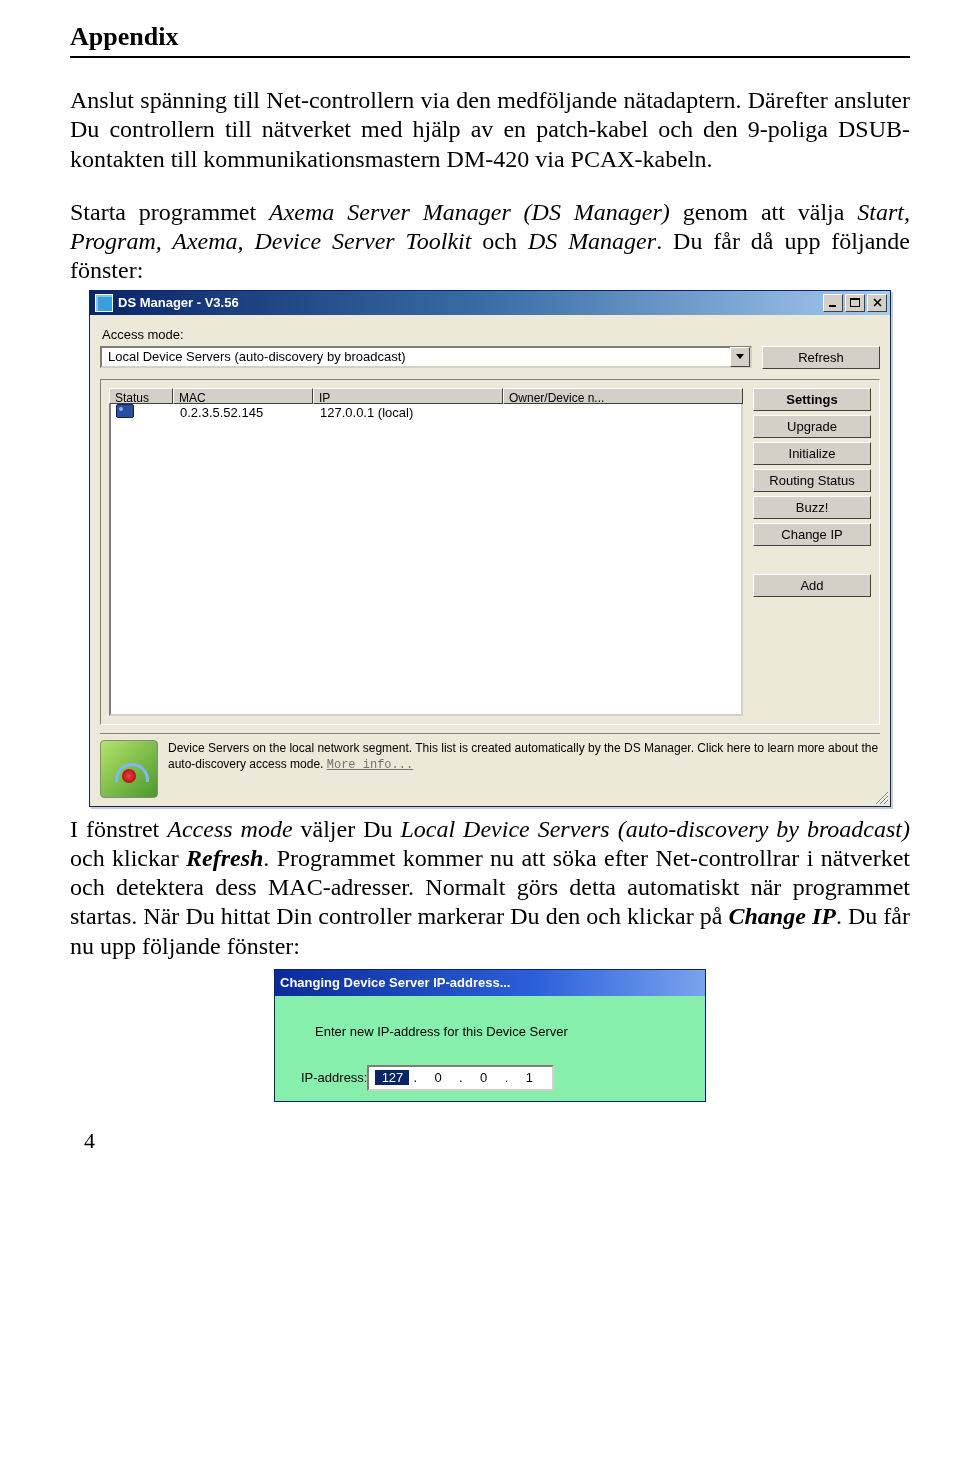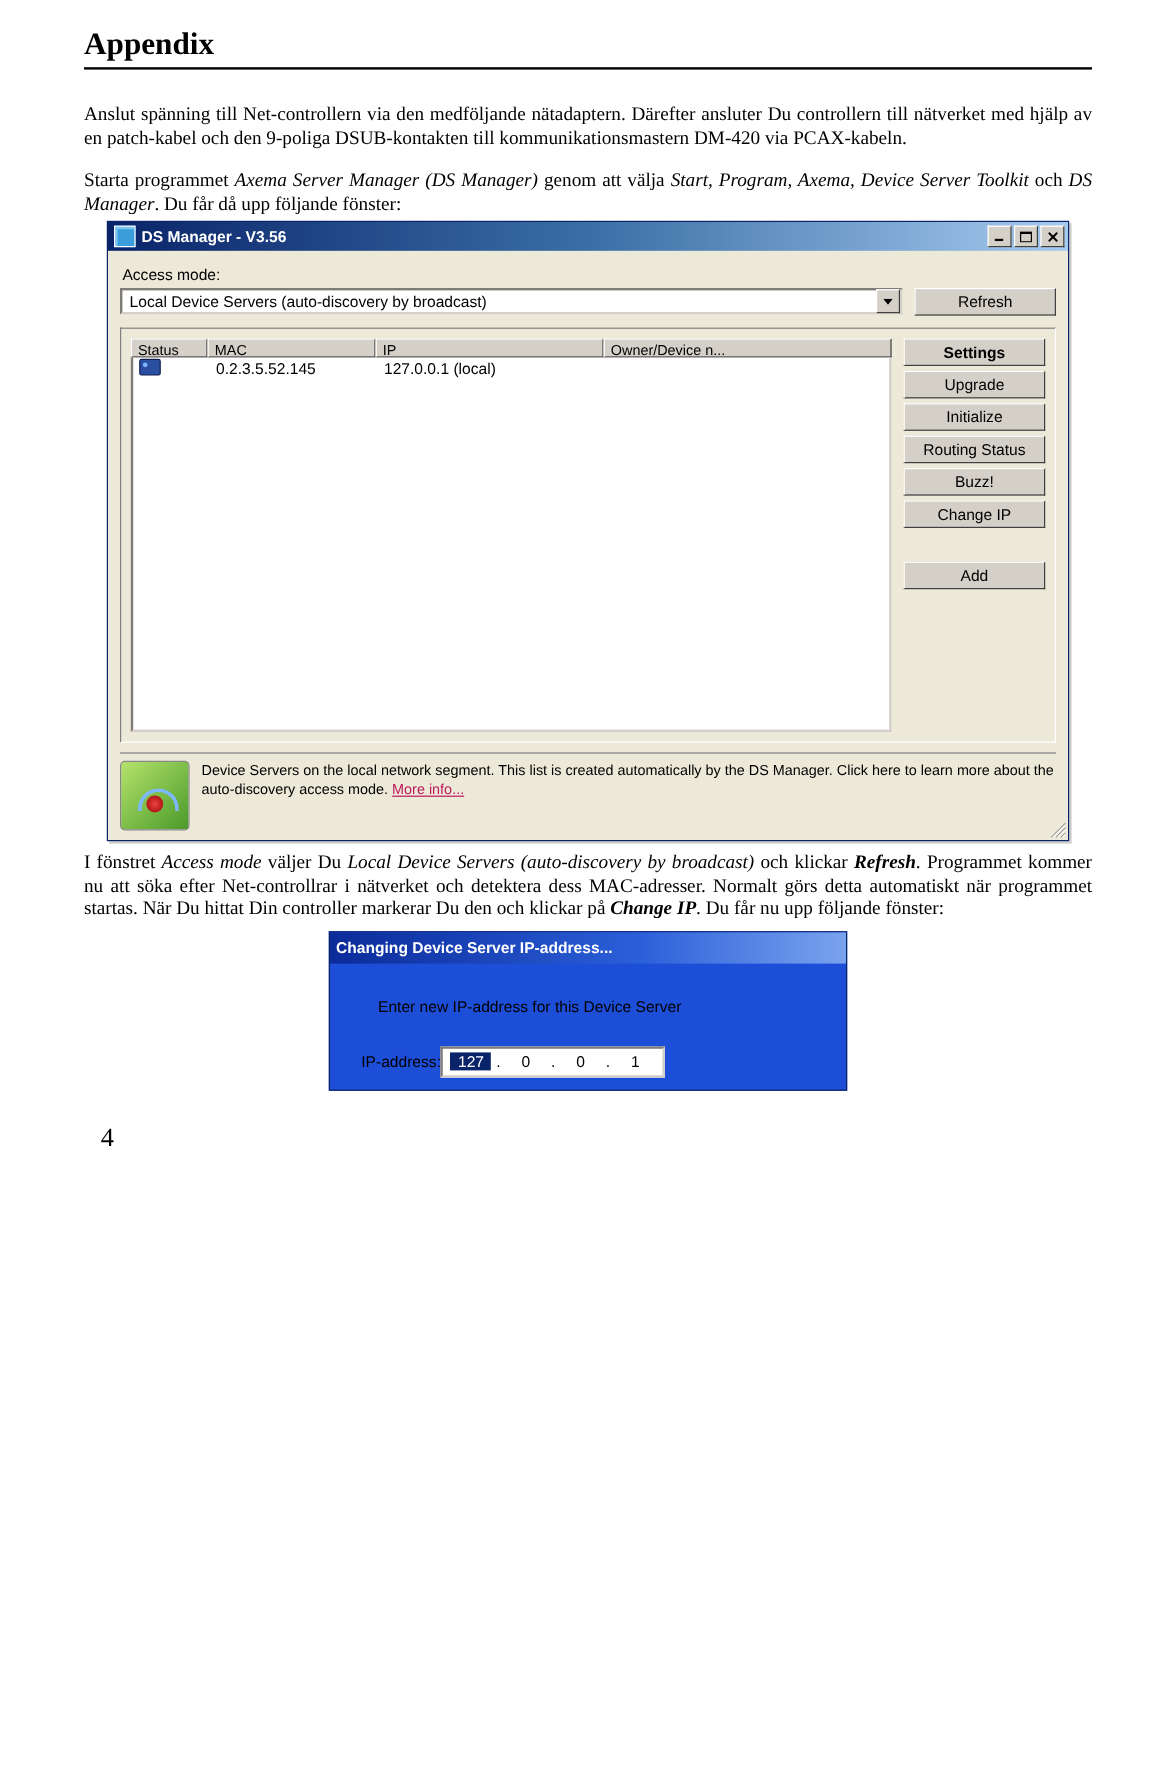--- a/index.html
+++ b/index.html
@@ -14,21 +14,21 @@
     padding: 22px 50px 40px 70px;
   }
   .appendix-title {
     font-size: 26px;
     font-weight: bold;
     border-bottom: 2px solid #000;
     padding-bottom: 4px;
     margin-bottom: 28px;
   }
   .body-text {
-    font-size: 16px;
+    font-size: 24px;
     line-height: 1.22;
     text-align: justify;
     margin-bottom: 0;
   }
   .body-text .italic { font-style: italic; }
   .body-text .bolditalic { font-style: italic; font-weight: bold; }
   .p1 { margin-bottom: 4px; }
   .p3 { margin-top: 8px; margin-bottom: 8px; }
   .page-num {
     font-size: 22px;
@@ -221,35 +221,35 @@
     left:21px;top:28px;width:14px;height:14px;
     background:radial-gradient(circle,#e44,#900);
     border-radius:50%;
   }
   .info-text {
     flex:1;
     font-size:12px;
     line-height:1.35;
     color:#000;
   }
-  .info-text a { color:#be185d; text-decoration:underline; }
+  .info-text a { color:#737373; text-decoration:underline;font-family:Liberation Mono, monospace; }
   .resize {
     position:absolute;
     right:2px;bottom:2px;width:16px;height:16px;
   }
   .win-rel { position:relative; padding-bottom:2px;}
 
   
   .dlg {
     font-family: Tahoma, Arial, sans-serif;
     font-size: 13px;
     width: 430px;
     margin: 4px auto 0 auto;
     border:1px solid #0a246a;
-    background:#1d4ed8;
+    background:#86efac;
   }
   .dlg .titlebar {
     background: linear-gradient(to right, #0b2b9a 0%, #2b5fd9 60%, #7aa3ee 100%);
     height:26px;
   }
   .dlg-body {
     padding: 24px 22px 10px 22px;
   }
   .dlg-msg {
     font-size:13px;

